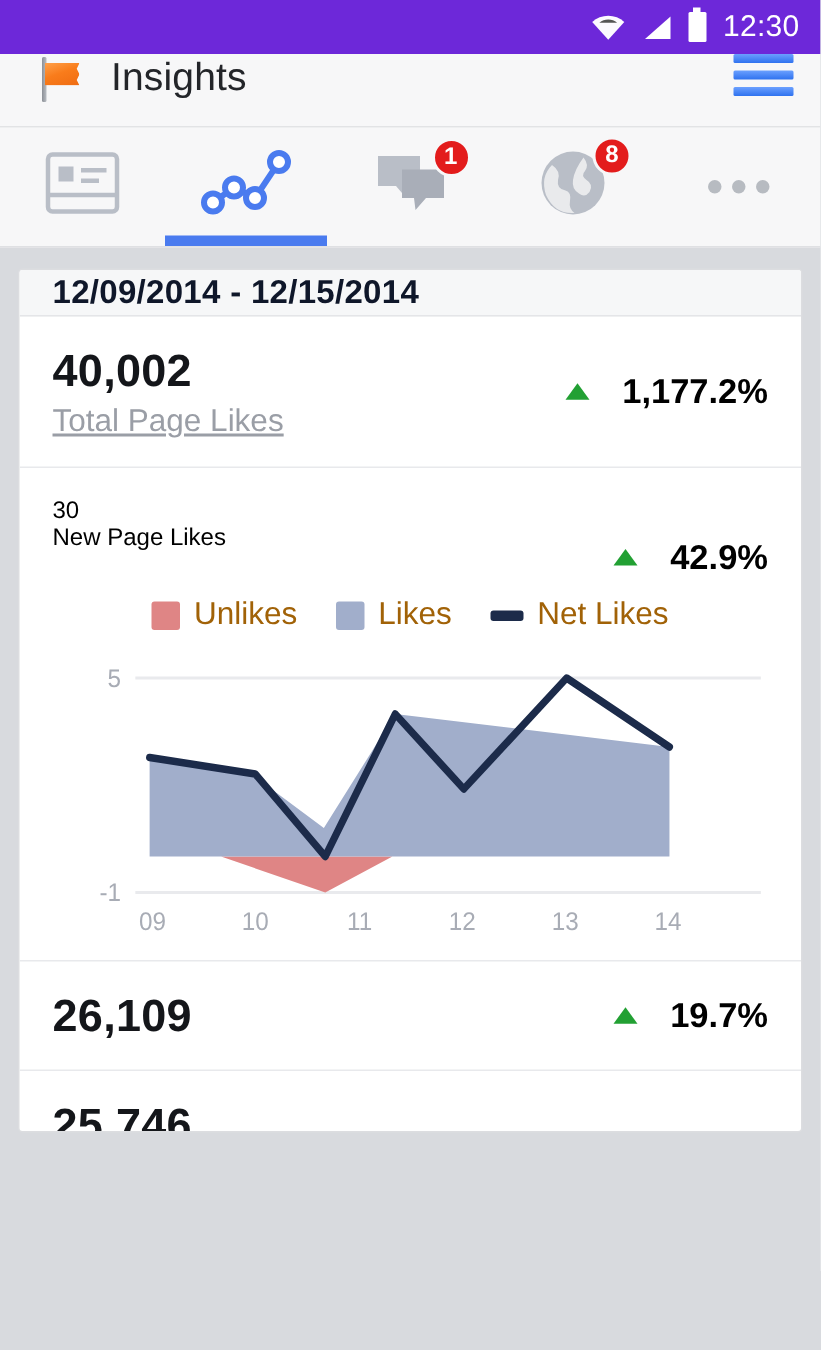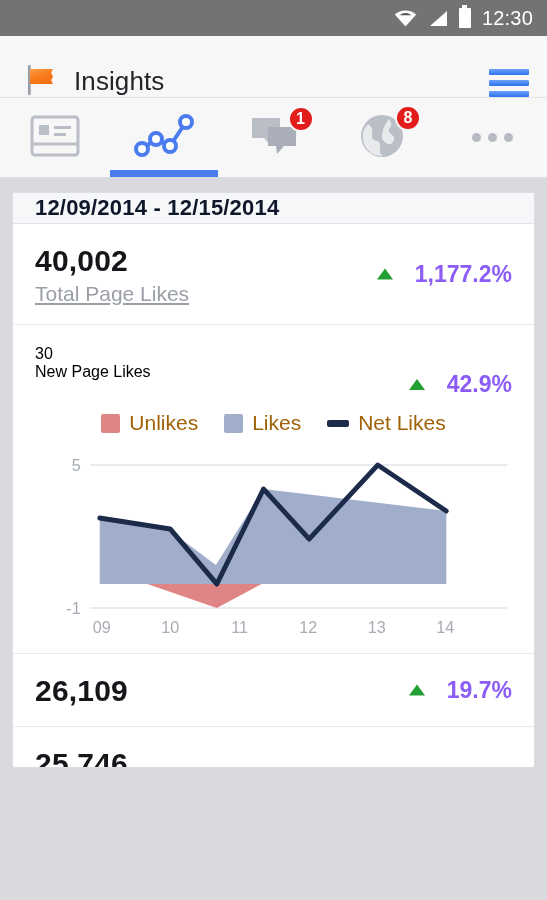--- a/index.html
+++ b/index.html
@@ -5,36 +5,36 @@
   * { box-sizing: border-box; margin: 0; padding: 0; }
   html, body {
     width: 547px; height: 900px;
     font-family: "Liberation Sans", sans-serif;
     background: #d8dade;
     overflow: hidden;
   }
 
   
   .statusbar {
-    height: 36px; background: #737373;
+    height: 36px; background: #6d28d9;
     display: flex; align-items: center; justify-content: flex-end;
     padding-right: 14px; gap: 11px;
   }
   .sb-time { color: #ffffff; font-size: 20px; letter-spacing: .2px; }
   .ic-wifi { width: 23px; height: 17px; position: relative; }
   .ic-wifi svg { display: block; }
   .ic-signal { width: 20px; height: 17px; }
   .ic-batt { width: 12px; height: 20px; position: relative; }
   .ic-batt .cap { position: absolute; top: -3px; left: 3.5px; width: 5px; height: 3px; background: #fff; }
   .ic-batt .body { position: absolute; top: 0; left: 0; width: 12px; height: 20px; background: #fff; border-radius: 1px; }
 
   
   .appbar {
-    height: 62px; background: #f7f7f8;
-    display: flex; align-items: flex-end; padding: 0 18px 0 24px;
+    height: 49px; background: #f7f7f8;
+    display: flex; align-items: flex-start; padding: 0 18px 0 24px;
     border-bottom: 1px solid #e2e3e5;
     position: relative;
   }
   .logo { width: 34px; height: 34px; position: relative; flex: 0 0 auto; }
   .logo .pole { position: absolute; left: 4px; top: 2px; width: 3px; height: 30px;
                 background: linear-gradient(to right,#8b8f96,#b9bdc3); border-radius: 1px; }
   .logo .flag { position: absolute; left: 6px; top: 6px; width: 23px; height: 15px;
                 background: linear-gradient(160deg,#ffa04a 0%,#f97c1b 45%,#ef6c12 100%);
                 clip-path: polygon(0 0,100% 0,92% 25%,100% 50%,92% 75%,100% 100%,0 100%); }
   .appbar .title { font-size: 26px; color: #232529; margin-left: 16px; letter-spacing: .1px; }
@@ -69,21 +69,21 @@
   .card { background: #ffffff; border: 1px solid #dcdde0; border-radius: 3px; overflow: hidden; }
   .card-head {
     background: #f6f7f8; border-bottom: 1px solid #e4e5e8;
     padding: 2px 22px; font-size: 22px; font-weight: bold; color: #0f172a; letter-spacing: .2px;
   }
   .row { padding: 20px 22px 18px; border-bottom: 1px solid #e8e9ec; position: relative; }
   .row .big { font-size: 30px; font-weight: bold; color: #14161a; letter-spacing: .2px; }
   .row .lbl { font-size: 21px; color: #9a9ea6; margin-top: 4px; text-decoration: underline; }
   .delta {
     position: absolute; right: 22px; top: 50%; transform: translateY(-50%);
-    font-size: 23px; font-weight: bold; color: #8b5cf6; display: flex; align-items: center; gap: 22px;
+    font-size: 23px; font-weight: bold; color: #000000; display: flex; align-items: center; gap: 22px;
   }
   .delta .tri { width: 0; height: 0; border-left: 8px solid transparent; border-right: 8px solid transparent;
                 border-bottom: 11px solid #22a033; }
 
   
   .chart-row { padding: 20px 22px 14px; border-bottom: 1px solid #e8e9ec; position: relative; }
   .legend { display: flex; justify-content: center; align-items: center; gap: 26px; margin-top: 30px; }
   .legend .item { display: flex; align-items: center; gap: 9px; font-size: 21px; color: #a16207; }
   .legend .sw { width: 19px; height: 19px; border-radius: 2px; }
   .legend .sw.line { width: 22px; height: 7px; border-radius: 2px; }

